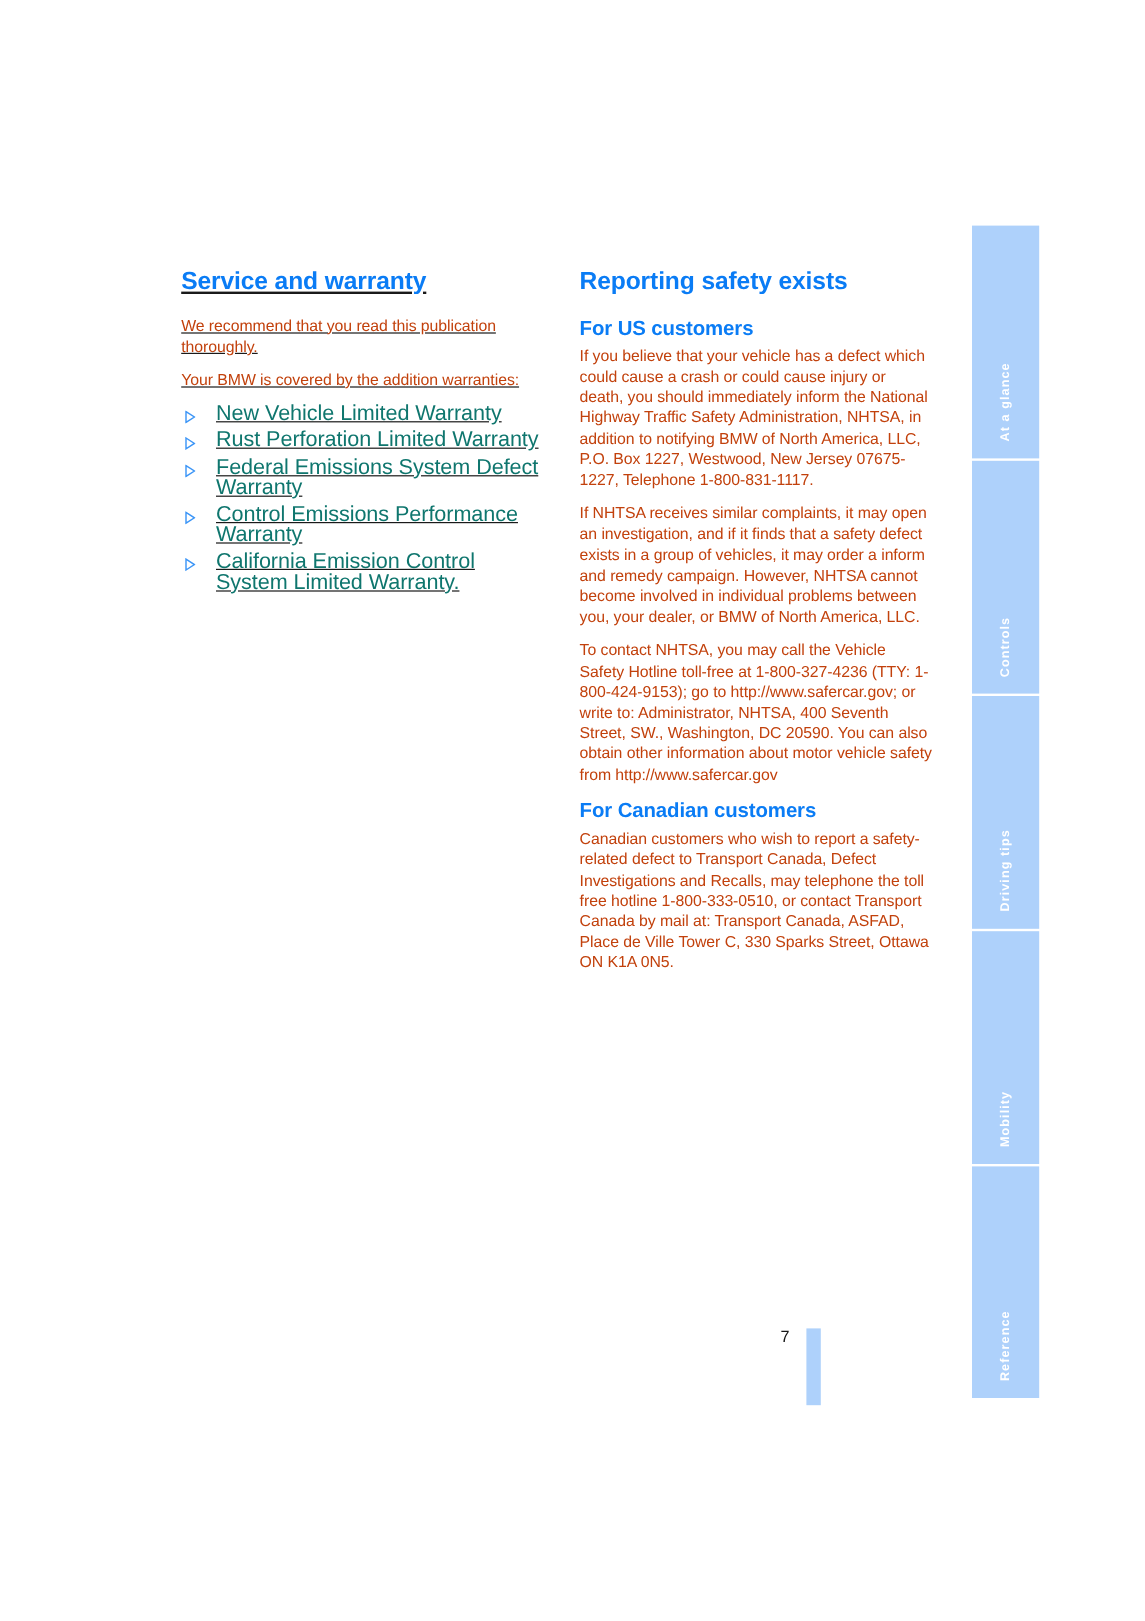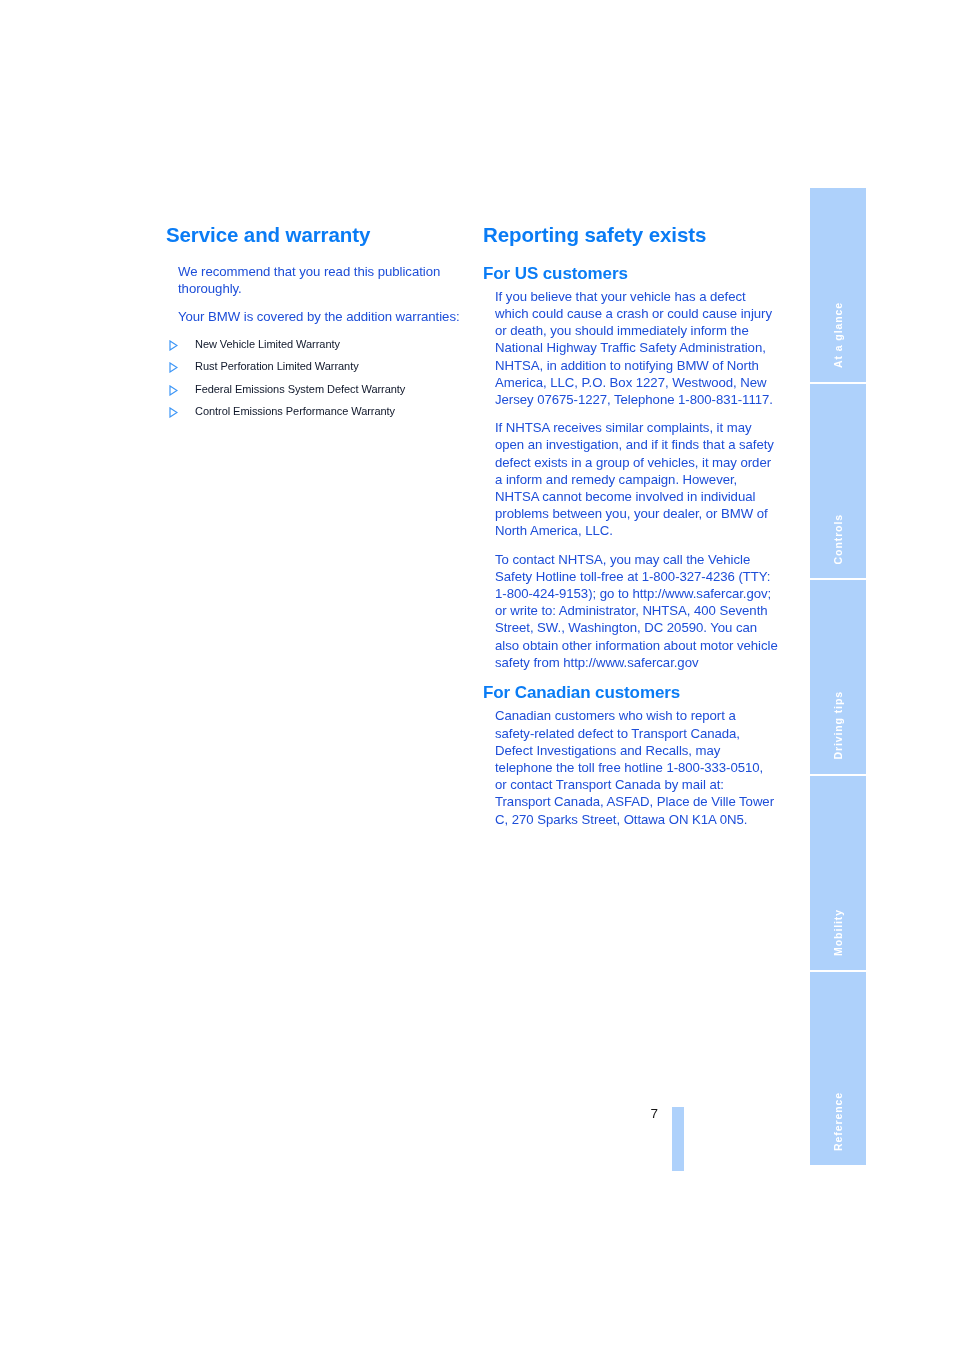--- a/index.html
+++ b/index.html
@@ -21,21 +21,21 @@
     position: absolute;
     inset: 0;
     background: #ffffff;
   }
 
   
   .col {
     position: absolute;
     top: 224px;
   }
-  .col-left  { left: 166px; width: 298px; }
+  .col-left  { left: 151px; width: 298px; text-decoration: underline; }
   .col-right { left: 483px; width: 295px; }
 
   h1.section-title {
     margin: 0 0 16px 0;
     font-size: 20.5px;
     font-weight: bold;
     color: #0a7cf5;
     letter-spacing: -0.1px;
     line-height: 1.1;
   }
@@ -43,44 +43,44 @@
   h2.sub-title {
     margin: 0 0 4px 0;
     font-size: 17px;
     font-weight: bold;
     color: #0a7cf5;
     letter-spacing: -0.1px;
     line-height: 1.25;
   }
 
   p.para {
-    margin: 0 0 11px 12px;
+    margin: 0 0 11px 0;
     font-size: 13.2px;
     line-height: 17.2px;
-    color: #1d4ed8;
+    color: #c2410c;
     letter-spacing: -0.05px;
   }
   p.para:last-child { margin-bottom: 0; }
 
   
   .gap-before { margin-top: 20px; }
 
   
   ul.bullets {
     list-style: none;
     margin: 0 0 11px 0;
     padding: 0;
   }
   ul.bullets li {
     position: relative;
     padding-left: 29px;
     margin-bottom: 5px;
-    font-size: 11px;
+    font-size: 18px;
     line-height: 17.2px;
-    color: #0f172a;
+    color: #0f766e;
     letter-spacing: -0.05px;
   }
   ul.bullets li:last-child { margin-bottom: 0; }
   .tri-icon {
     position: absolute;
     left: 3px;
     top: 3px;
     width: 9px;
     height: 11px;
     display: block;
@@ -175,39 +175,47 @@
         <span>Federal Emissions System Defect Warranty</span>
       </li>
       <li>
         <span class="tri-icon">
           <svg width="9" height="11" viewBox="0 0 9 11">
               <path d="M1 1 L8 5.5 L1 10 Z" fill="none" stroke="#3d96f7" stroke-width="1.2"></path>
             </svg>
         </span>
         <span>Control Emissions Performance Warranty</span>
       </li>
+      <li>
+        <span class="tri-icon">
+          <svg width="9" height="11" viewBox="0 0 9 11">
+              <path d="M1 1 L8 5.5 L1 10 Z" fill="none" stroke="#3d96f7" stroke-width="1.2"></path>
+            </svg>
+        </span>
+        <span>California Emission Control System Limited Warranty.</span>
+      </li>
     </ul>
 
   </div>
 
   <div class="col col-right">
     <h1 class="section-title">Reporting safety exists</h1>
 
     <h2 class="sub-title">For US customers</h2>
 
 
     <p class="para">If you believe that your vehicle has a defect which could cause a crash or could cause injury or death, you should immediately inform the National Highway Traffic Safety Administration, NHTSA, in addition to notifying BMW of North America, LLC, P.O. Box 1227, Westwood, New Jersey 07675-1227, Telephone 1-800-831-1117.</p>
 
     <p class="para">If NHTSA receives similar complaints, it may open an investigation, and if it finds that a safety defect exists in a group of vehicles, it may order a inform and remedy campaign. However, NHTSA cannot become involved in individual problems between you, your dealer, or BMW of North America, LLC.</p>
 
     <p class="para">To contact NHTSA, you may call the Vehicle Safety Hotline toll-free at 1-800-327-4236 (TTY: 1-800-424-9153); go to http://www.safercar.gov; or write to: Administrator, NHTSA, 400 Seventh Street, SW., Washington, DC 20590. You can also obtain other information about motor vehicle safety from http://www.safercar.gov</p>
 
     <h2 class="sub-title gap-before">For Canadian customers</h2>
 
-    <p class="para">Canadian customers who wish to report a safety-related defect to Transport Canada, Defect Investigations and Recalls, may telephone the toll free hotline 1-800-333-0510, or contact Transport Canada by mail at: Transport Canada, ASFAD, Place de Ville Tower C, 270 Sparks Street, Ottawa ON K1A 0N5.</p>
+    <p class="para">Canadian customers who wish to report a safety-related defect to Transport Canada, Defect Investigations and Recalls, may telephone the toll free hotline 1-800-333-0510, or contact Transport Canada by mail at: Transport Canada, ASFAD, Place de Ville Tower C, 330 Sparks Street, Ottawa ON K1A 0N5.</p>
   </div>
 
   <div class="tabs">
     <div class="tab tab-0">
       <span class="tab-label">At a glance</span>
     </div>
     <div class="tab tab-1">
       <span class="tab-label">Controls</span>
     </div>
     <div class="tab tab-2">

